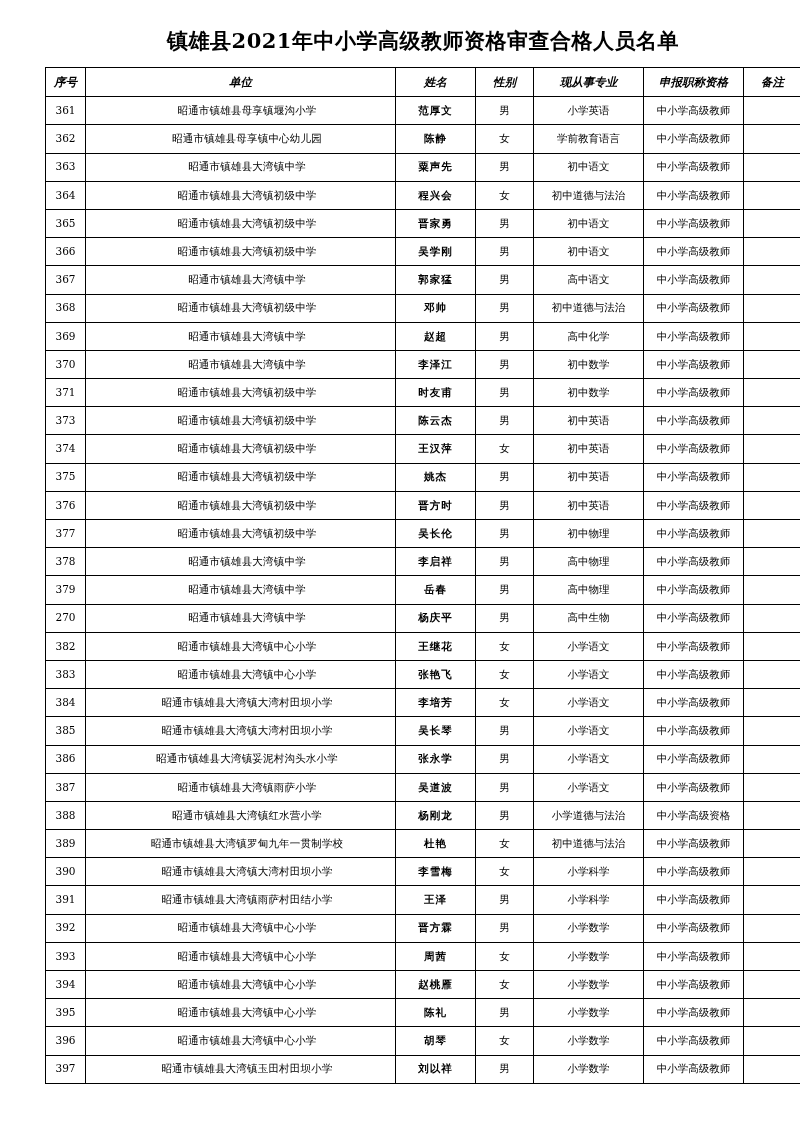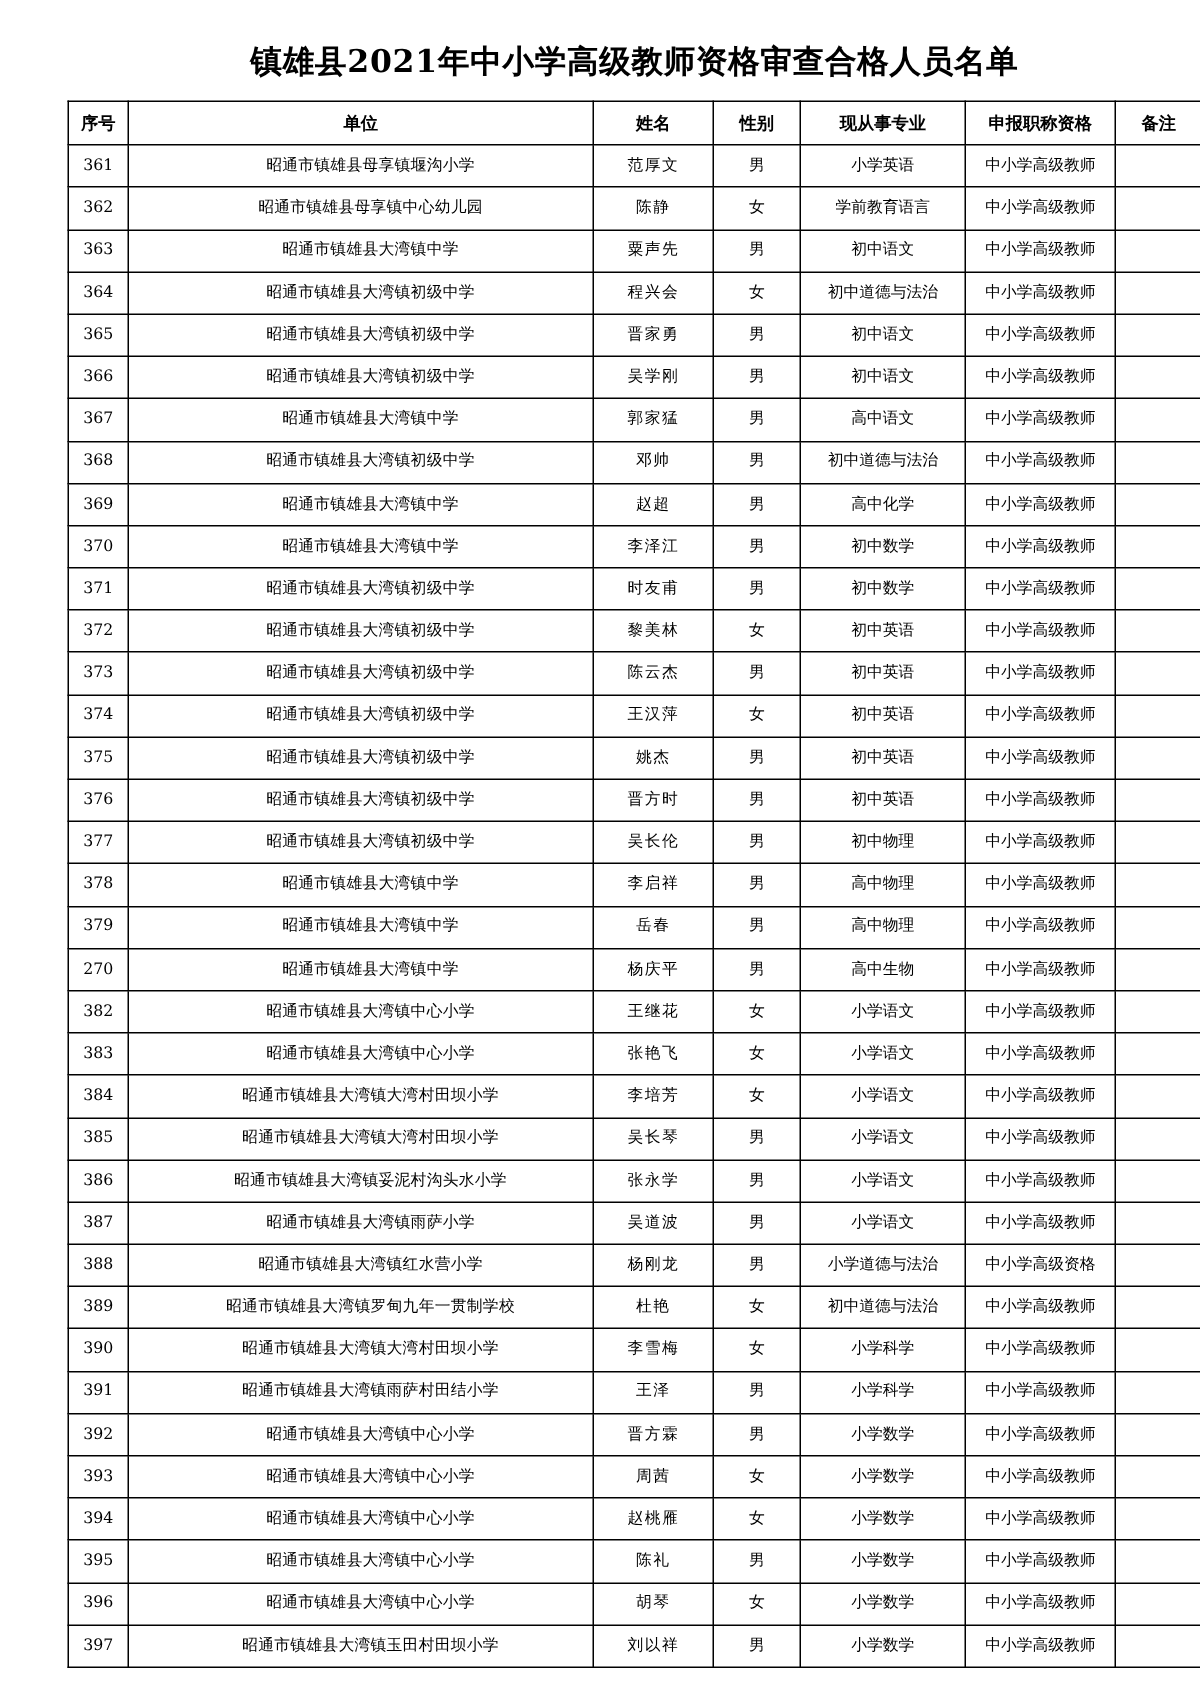--- a/index.html
+++ b/index.html
@@ -42,28 +42,29 @@
     vertical-align: middle;
     font-family: "DejaVu Serif", "Liberation Serif", serif;
     line-height: 1.1;
     overflow: hidden;
     white-space: nowrap;
   }
   table.roster th {
     font-weight: bold;
     font-size: 11.5px;
     height: 26px;
+    font-style: italic;
   }
   table.roster td {
     font-size: 10.5px;
     height: 25.2px;
   }
   td.c-seq { font-size: 10.5px; }
   td.c-unit { font-size: 10.2px; letter-spacing: 0.2px; padding-left: 14px; }
-  td.c-name { font-size: 10.5px; letter-spacing: 1px; }
+  td.c-name { font-size: 10.5px; letter-spacing: 1px; font-weight: bold; }
   td.c-gender { font-size: 10.5px; }
   td.c-major { font-size: 10.2px; }
   td.c-apply { font-size: 10.2px; }
   td.c-note { font-size: 10.2px; }
 
   col.w-seq { width: 40px; }
   col.w-unit { width: 310px; }
   col.w-name { width: 80px; }
   col.w-gender { width: 58px; }
   col.w-major { width: 110px; }
@@ -192,29 +193,20 @@
         <tr>
           <td class="c-seq">371</td>
           <td class="c-unit">昭通市镇雄县大湾镇初级中学</td>
           <td class="c-name">时友甫</td>
           <td class="c-gender">男</td>
           <td class="c-major">初中数学</td>
           <td class="c-apply">中小学高级教师</td>
           <td class="c-note"></td>
         </tr>
         <tr>
-          <td class="c-seq">372</td>
-          <td class="c-unit">昭通市镇雄县大湾镇初级中学</td>
-          <td class="c-name">黎美林</td>
-          <td class="c-gender">女</td>
-          <td class="c-major">初中英语</td>
-          <td class="c-apply">中小学高级教师</td>
-          <td class="c-note"></td>
-        </tr>
-        <tr>
           <td class="c-seq">373</td>
           <td class="c-unit">昭通市镇雄县大湾镇初级中学</td>
           <td class="c-name">陈云杰</td>
           <td class="c-gender">男</td>
           <td class="c-major">初中英语</td>
           <td class="c-apply">中小学高级教师</td>
           <td class="c-note"></td>
         </tr>
         <tr>
           <td class="c-seq">374</td>

